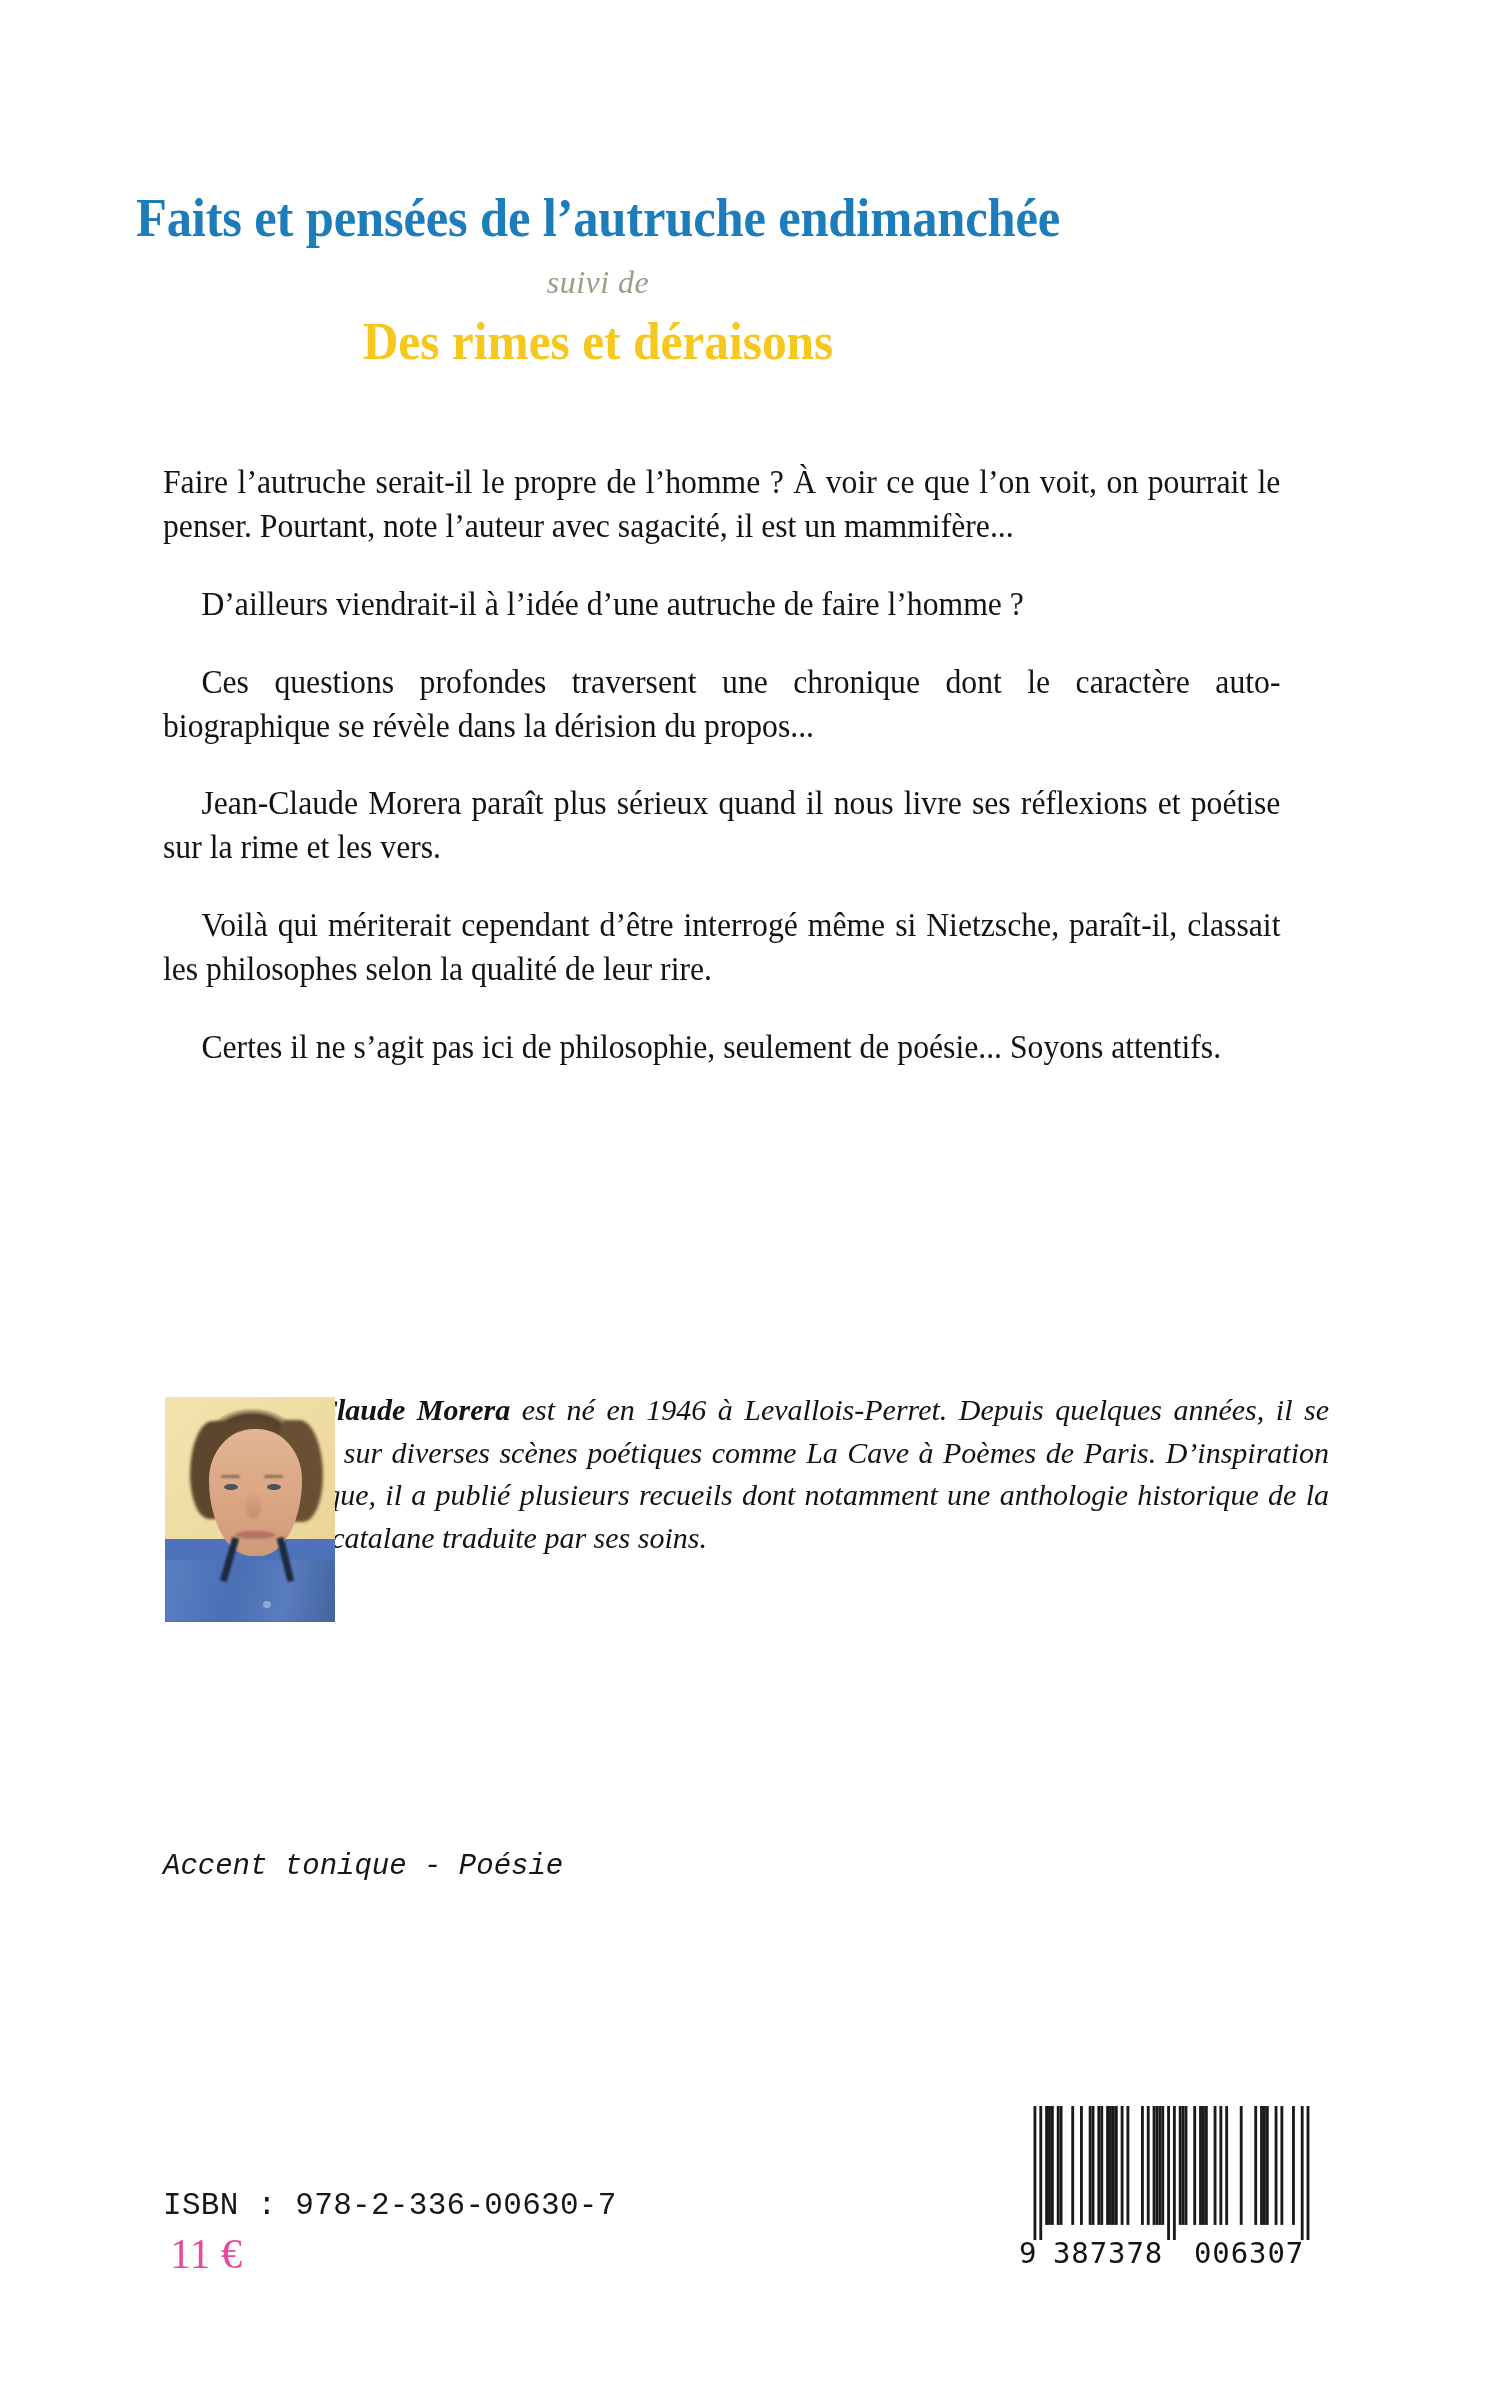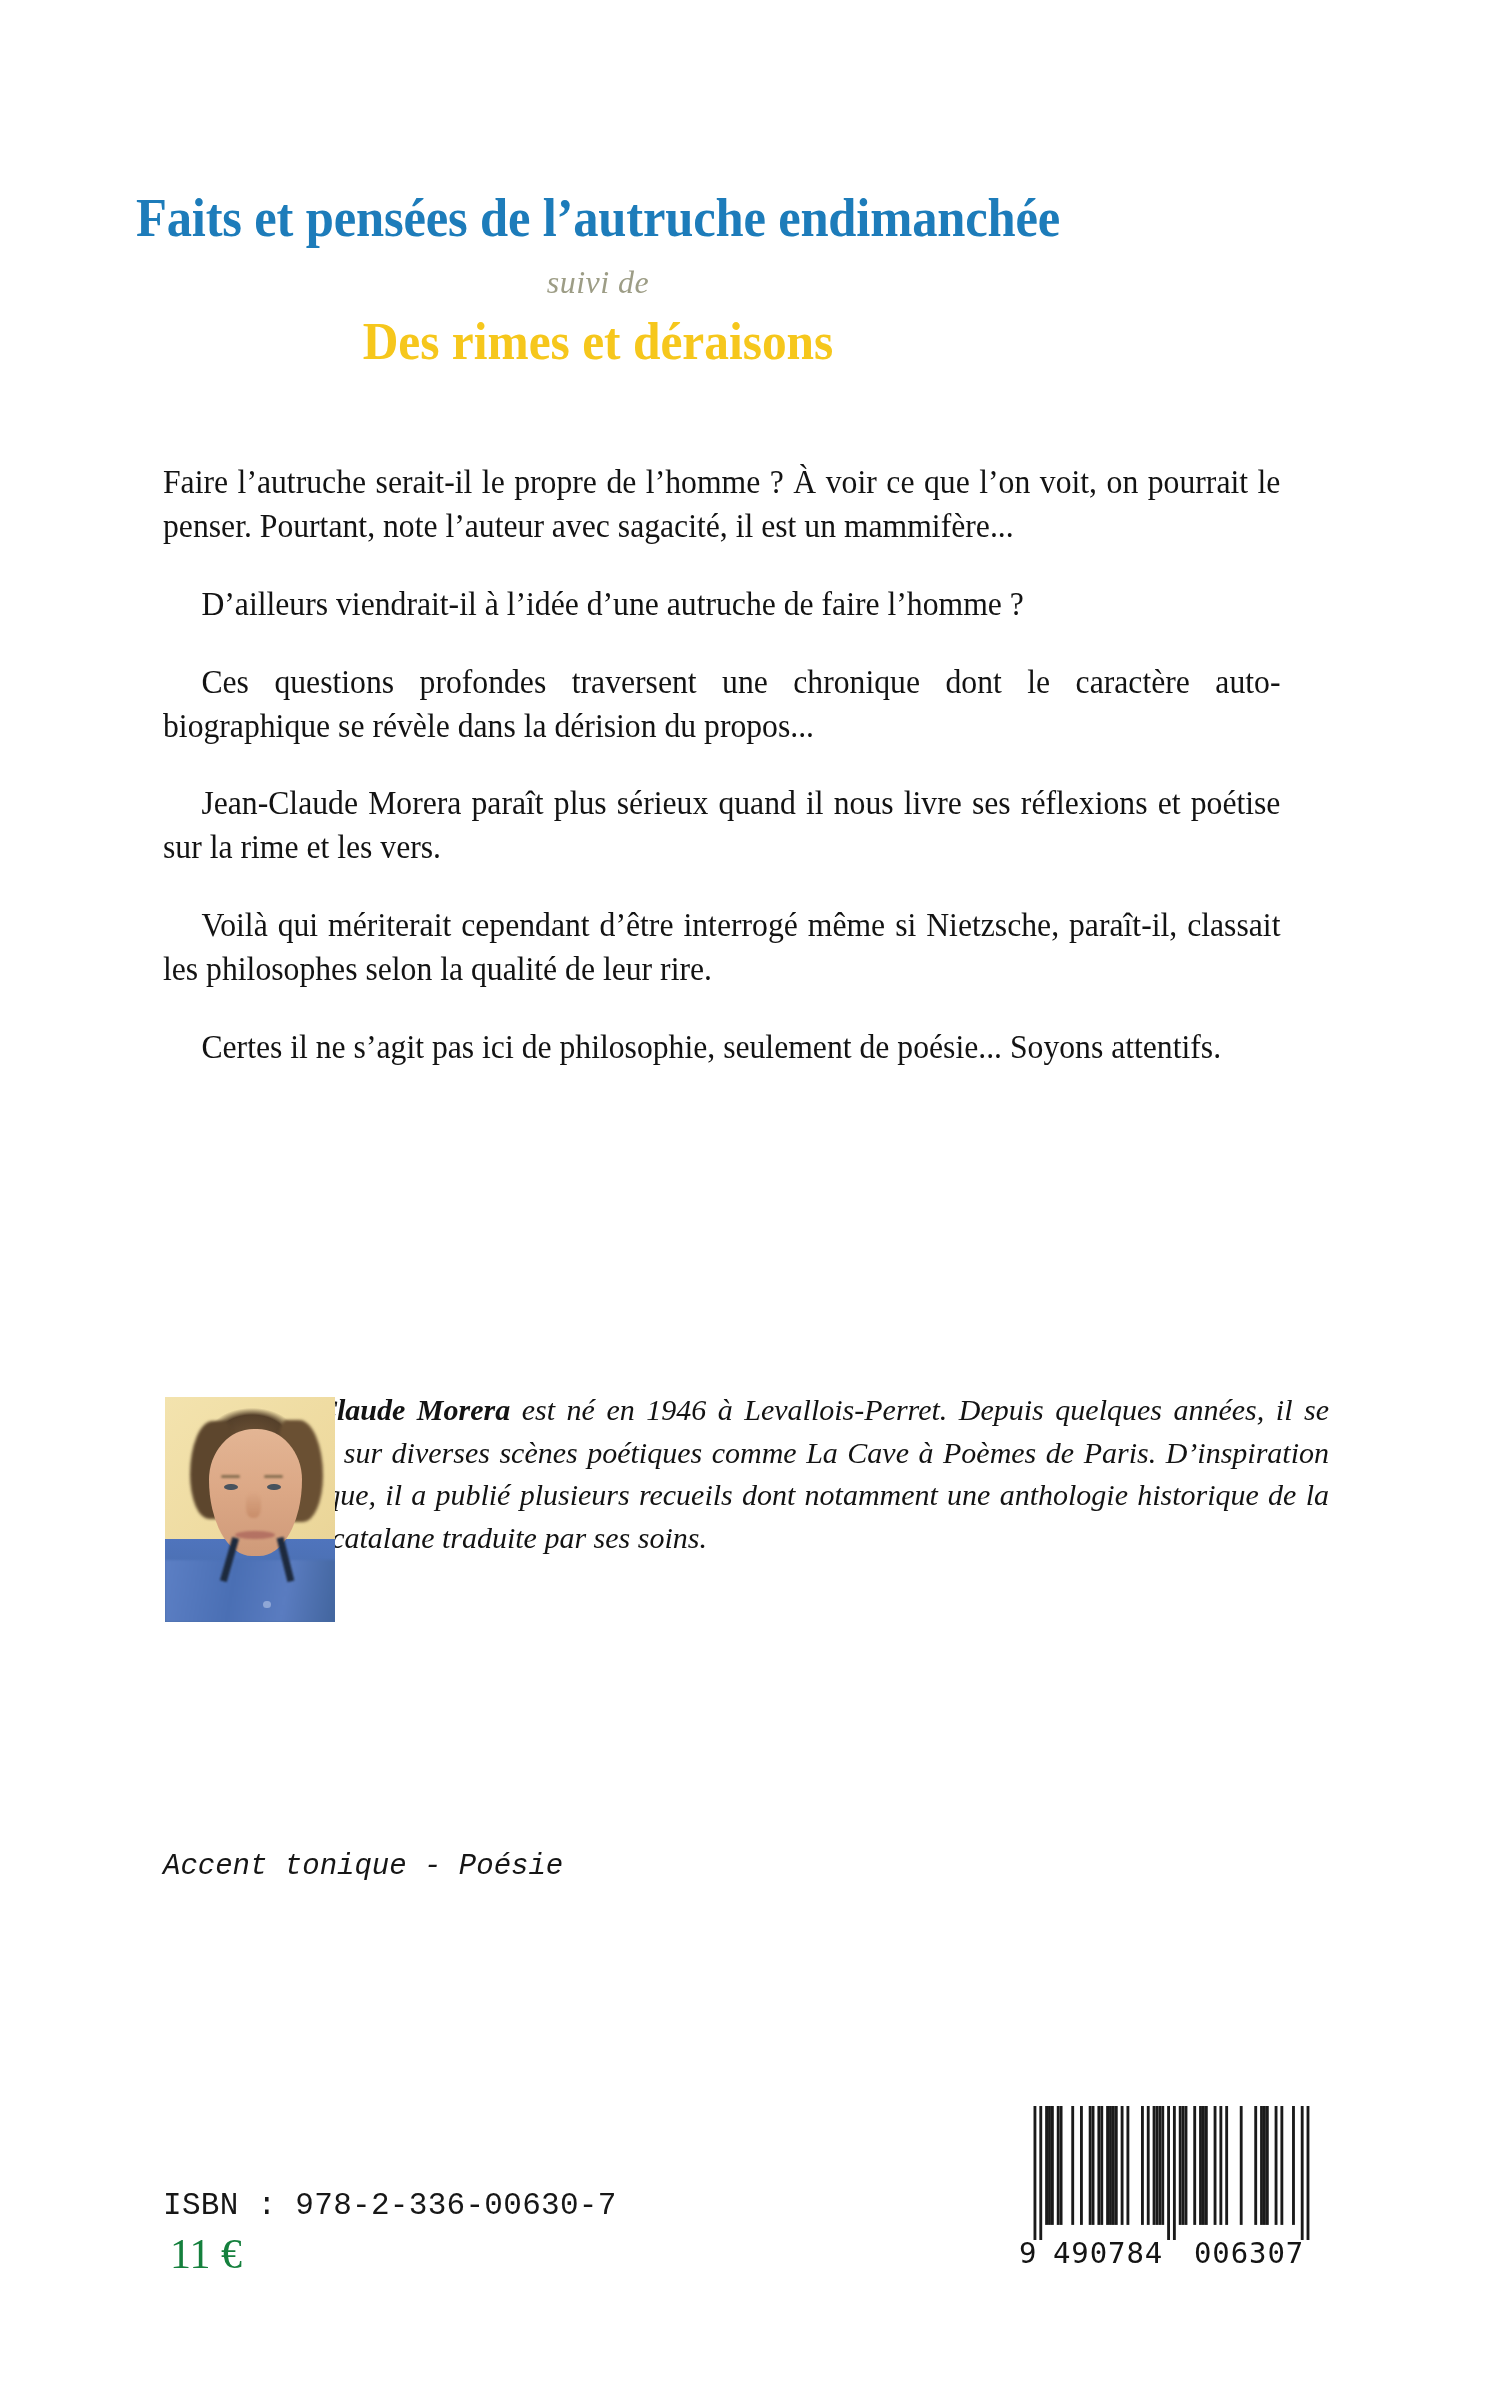--- a/index.html
+++ b/index.html
@@ -222,21 +222,21 @@
     font-size: 31px;
     color: #171717;
     letter-spacing: 0.3px;
   }
   .price {
     position: absolute;
     left: 170px;
     top: 2230px;
     font-family: "Liberation Serif", "DejaVu Serif", serif;
     font-size: 42px;
-    color: #15803d;
+    color: #ec4899;
   }
 
   
   .barcode-wrap {
     position: absolute;
     left: 1019px;
     top: 2106px;
     width: 305px;
   }
   .barcode-bars {
@@ -348,19 +348,19 @@
           <rect x="260.67" y="0" width="3.01" height="126"></rect>
           <rect x="269.87" y="0" width="3.01" height="126"></rect>
           <rect x="276.00" y="0" width="3.01" height="126"></rect>
           <rect x="288.27" y="0" width="3.01" height="126"></rect>
           <rect x="297.47" y="0" width="3.01" height="142"></rect>
           <rect x="303.60" y="0" width="3.01" height="142"></rect>
         </g>
     </svg>
     <div class="barcode-digits">
       <span class="d-left">9</span>
-      <span class="d-mid">490784</span>
+      <span class="d-mid">387378</span>
       <span class="d-right">006307</span>
     </div>
   </div>
 
 </div>
 
 
 </body></html>

